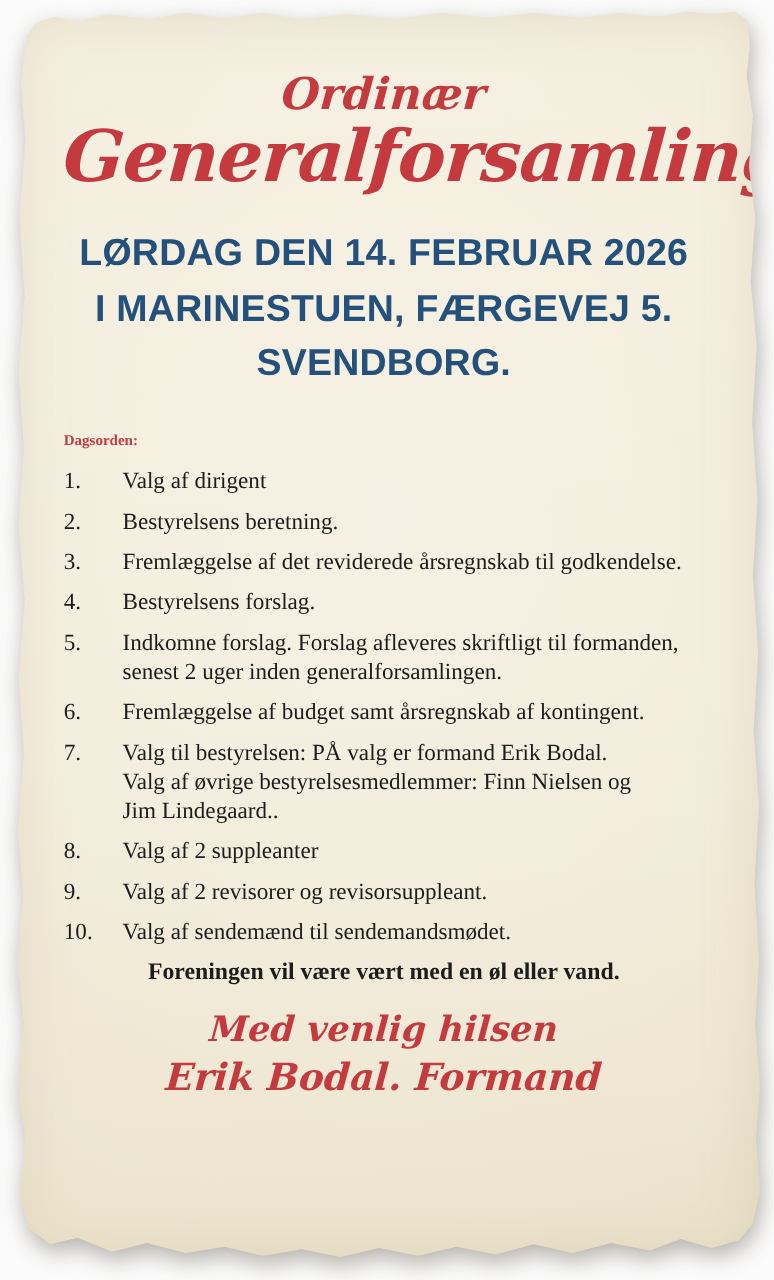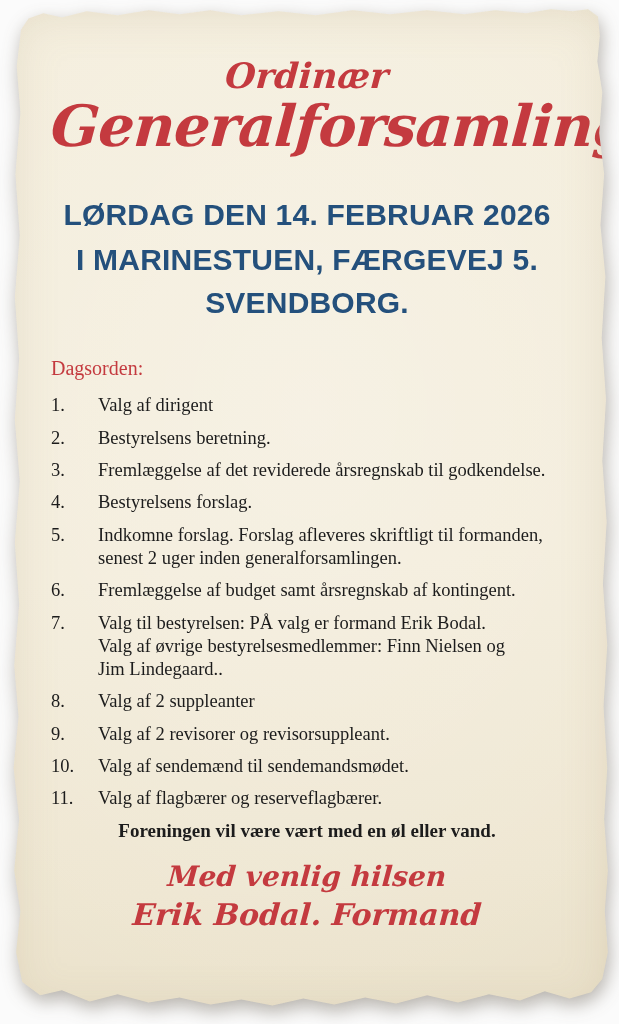--- a/index.html
+++ b/index.html
@@ -78,27 +78,27 @@
   
   .blue-block {
     font-family: "Liberation Sans", sans-serif;
     font-weight: 700;
     color: var(--accent-blue, #24507c);
     text-align: center;
     font-size: 30px;
     line-height: 1.42;
     letter-spacing: 0.2px;
   }
-  .blue-date { margin-top: 36px; }
+  .blue-date { margin-top: 24px; }
   .blue-venue { margin-top: 3px; }
   
   .agenda-heading {
     margin-top: 33px;
-    font-size: 20px;
-    font-weight: normal;
+    font-size: 12px;
+    font-weight: bold;
     color: var(--accent-red, #c43a3f);
   }
   .agenda-list {
     margin-top: 14px;
     font-size: 18.5px;
     line-height: 1.26;
   }
   .agenda-row {
     display: flex;
     margin-bottom: 9px;
@@ -181,24 +181,20 @@
             <span class="agenda-text">Valg af 2 suppleanter</span>
           </div>
           <div class="agenda-row">
             <span class="agenda-num">9.</span>
             <span class="agenda-text">Valg af 2 revisorer og revisorsuppleant.</span>
           </div>
           <div class="agenda-row">
             <span class="agenda-num">10.</span>
             <span class="agenda-text">Valg af sendemænd til sendemandsmødet.</span>
           </div>
-          <div class="agenda-row">
-            <span class="agenda-num">11.</span>
-            <span class="agenda-text">Valg af flagbærer og reserveflagbærer.</span>
-          </div>
         </div>
 
         <div class="footer-note">Foreningen vil være vært med en øl eller vand.</div>
 
         <div class="closing">
           <div class="script closing-line1">Med venlig hilsen</div>
           <div class="script closing-line2">Erik Bodal. Formand</div>
         </div>
 
       </div>

